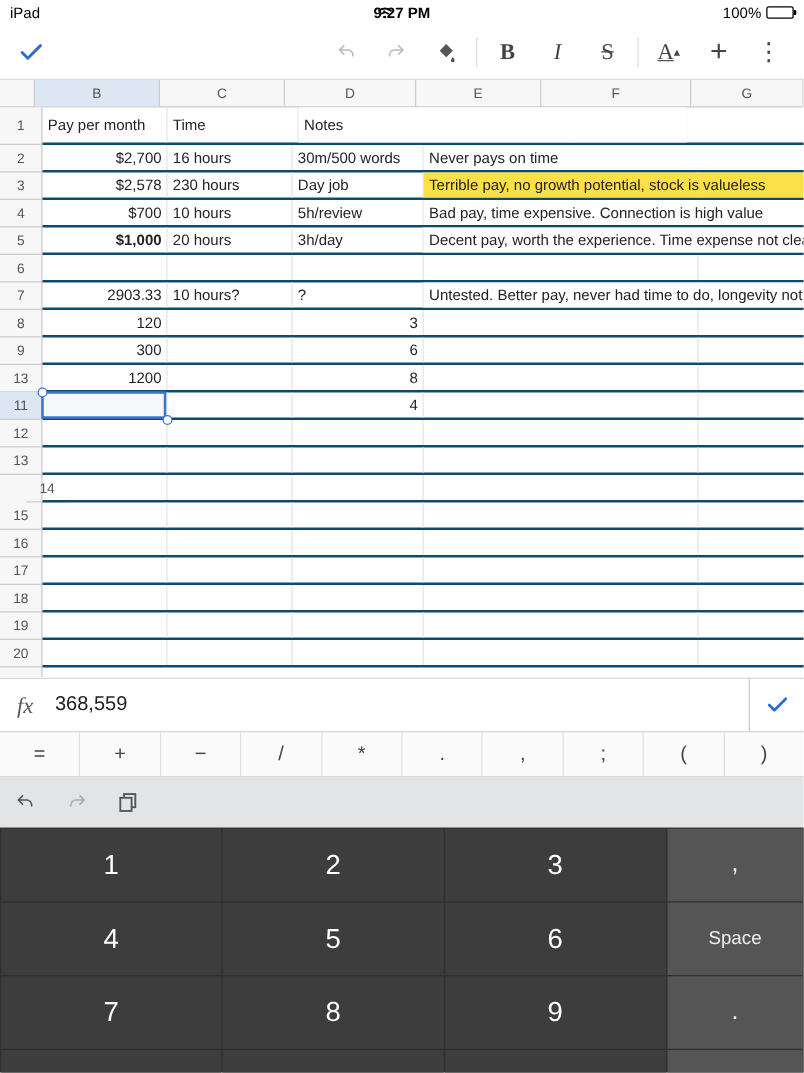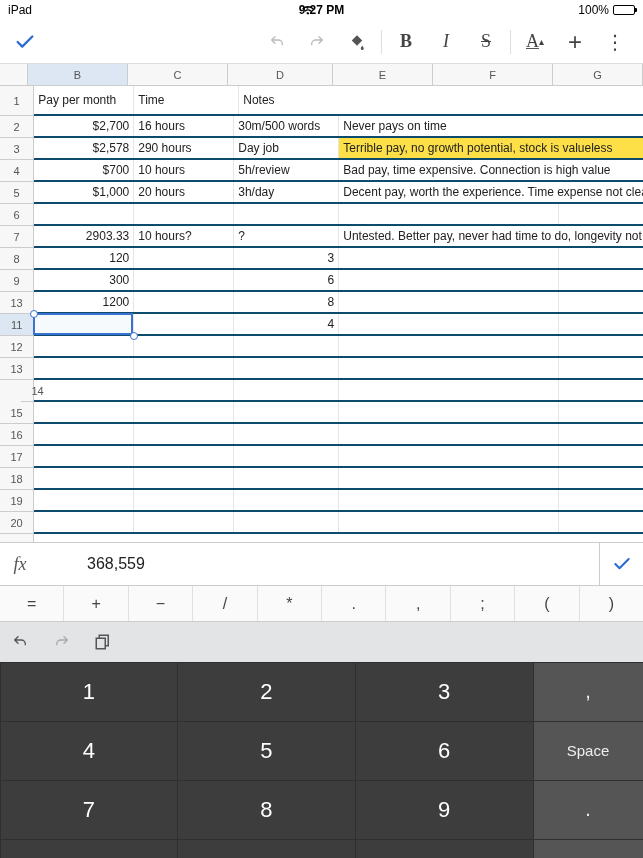--- a/index.html
+++ b/index.html
@@ -34,21 +34,21 @@
 .rh.sel { background: #dde6f3; }
 .cells { flex: 1; position: relative; }
 .row { display: flex; border-bottom: 2px solid #0c4a6e; }
 .cell { border-right: 1px solid #e5e5e5; font-size: 12px; padding: 0 4px; display: flex; align-items: center; overflow: hidden; white-space: nowrap; color: #222; }
 .cell.right { justify-content: flex-end; }
 
 .selection { position: absolute; border: 2px solid #3b73d1; background: rgba(59,115,209,0.04); pointer-events: none; }
 .sel-handle { position: absolute; width: 8px; height: 8px; border: 1.5px solid #3b73d1; background: #fff; border-radius: 50%; pointer-events: none; }
 
 
-.formula-bar { height: 44px; display: flex; align-items: center; border-top: 1px solid #ccc; border-bottom: 1px solid #ccc; gap: 43px; }
+.formula-bar { height: 44px; display: flex; align-items: center; border-top: 1px solid #ccc; border-bottom: 1px solid #ccc; }
 .fx-label { width: 40px; display: flex; align-items: center; justify-content: center; font-style: italic; font-family: serif; font-size: 18px; color: #555; }
 .fx-input { flex: 1; font-size: 16px; color: #222; padding-left: 4px; }
 .fx-confirm { width: 44px; display: flex; align-items: center; justify-content: center; color: #2b6cd4; border-left: 1px solid #ccc; height: 100%; }
 
 
 .ops-row { height: 36px; display: flex; border-bottom: 1px solid #ccc; background: #fafafa; }
 .ops-row .op { flex: 1; display: flex; align-items: center; justify-content: center; font-size: 16px; color: #444; border-right: 1px solid #e0e0e0; }
 .ops-row .op:last-child { border-right: none; }
 
 
@@ -166,36 +166,36 @@
         <div class="row" style="height: 22px;">
           <div class="cell right" style="width: 100px;">$2,700</div>
           <div class="cell" style="width: 100px;">16 hours</div>
           <div class="cell" style="width: 105px;">30m/500 words</div>
           <div class="cell" style="width: 310px; overflow: visible; flex-shrink: 0; margin-right: -210px; position: relative; z-index: 1; background: rgb(255, 255, 255); border-right: none;">Never pays on time</div>
           <div class="cell" style="width: 120px;"></div>
           <div class="cell" style="width: 90px;"></div>
         </div>
         <div class="row" style="height: 22px;">
           <div class="cell right" style="width: 100px;">$2,578</div>
-          <div class="cell" style="width: 100px;">290 hours</div>
+          <div class="cell" style="width: 100px;">230 hours</div>
           <div class="cell" style="width: 105px;">Day job</div>
           <div class="cell" style="width: 310px; overflow: visible; flex-shrink: 0; margin-right: -210px; position: relative; z-index: 1; background: #fde047; border-right: none;">Terrible pay, no growth potential, stock is valueless</div>
           <div class="cell" style="width: 120px;"></div>
           <div class="cell" style="width: 90px;"></div>
         </div>
         <div class="row" style="height: 22px;">
           <div class="cell right" style="width: 100px;">$700</div>
           <div class="cell" style="width: 100px;">10 hours</div>
           <div class="cell" style="width: 105px;">5h/review</div>
           <div class="cell" style="width: 310px; overflow: visible; flex-shrink: 0; margin-right: -210px; position: relative; z-index: 1; background: rgb(255, 255, 255); border-right: none;">Bad pay, time expensive. Connection is high value</div>
           <div class="cell" style="width: 120px;"></div>
           <div class="cell" style="width: 90px;"></div>
         </div>
         <div class="row" style="height: 22px;">
-          <div class="cell right" style="width: 100px;">$1,000</div>
+          <div class="cell right" style="width: 100px; font-weight: bold;">$1,000</div>
           <div class="cell" style="width: 100px;">20 hours</div>
           <div class="cell" style="width: 105px;">3h/day</div>
           <div class="cell" style="width: 310px; overflow: visible; flex-shrink: 0; margin-right: -210px; position: relative; z-index: 1; background: rgb(255, 255, 255); border-right: none;">Decent pay, worth the experience. Time expense not clear</div>
           <div class="cell" style="width: 120px;"></div>
           <div class="cell" style="width: 90px;"></div>
         </div>
         <div class="row" style="height: 22px;">
           <div class="cell" style="width: 100px;"></div>
           <div class="cell" style="width: 100px;"></div>
           <div class="cell" style="width: 105px;"></div>

